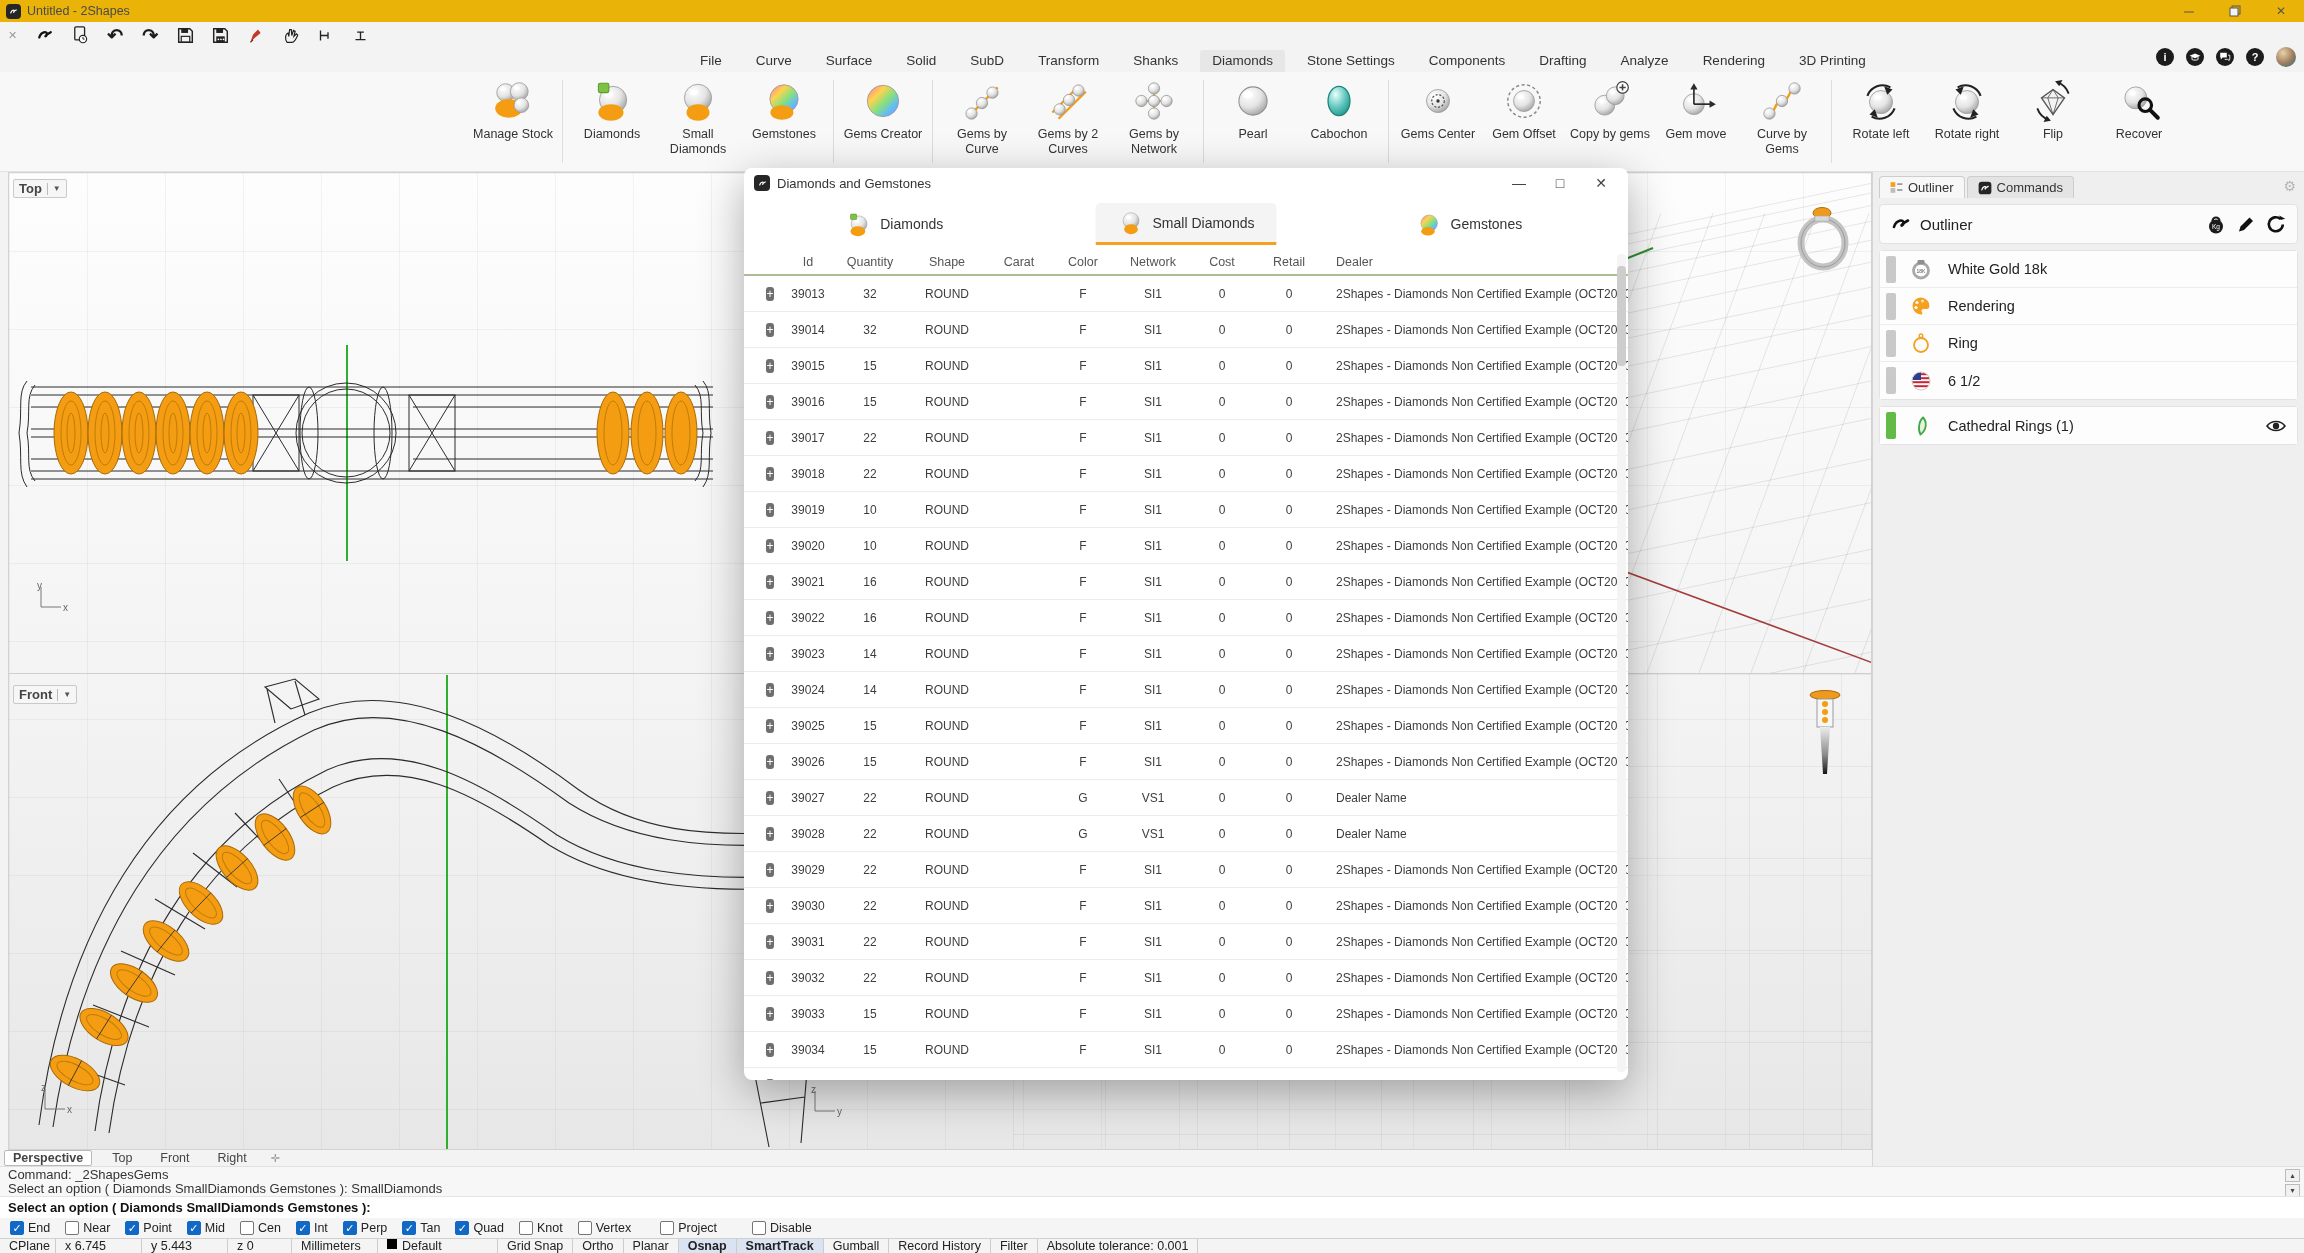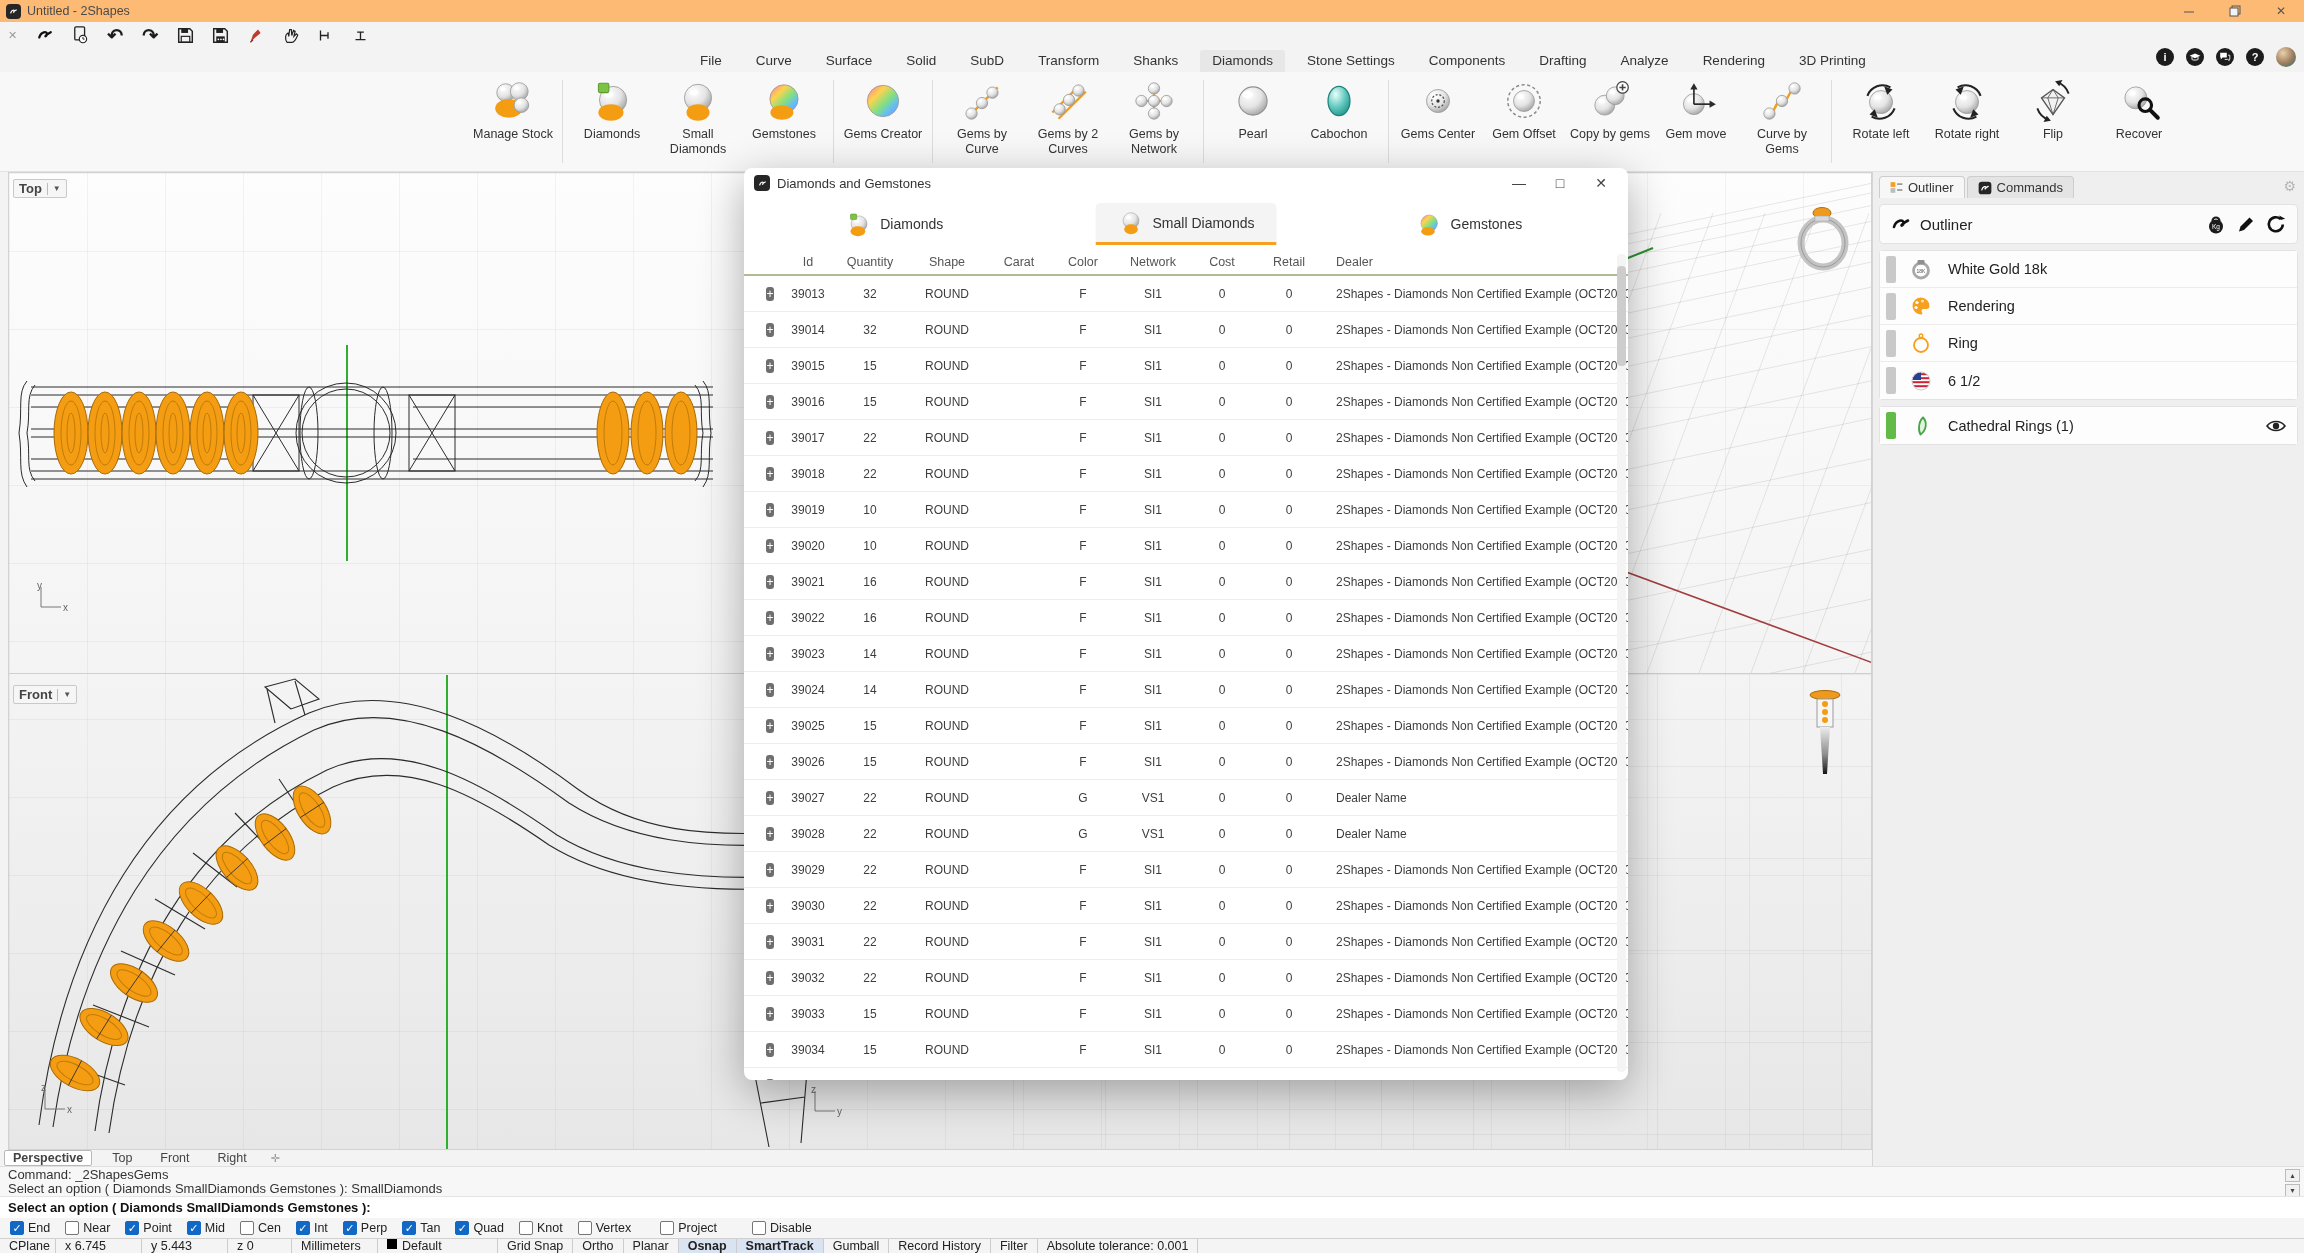--- a/index.html
+++ b/index.html
@@ -1,21 +1,21 @@
 <!DOCTYPE html>
 <html><head>
 <meta charset="utf-8">
 <style>
   *{margin:0;padding:0;box-sizing:border-box}
   html,body{width:2304px;height:1253px;overflow:hidden}
   body{font-family:"Liberation Sans",sans-serif;background:#f3f3f3;color:#333;position:relative}
   .abs{position:absolute}
 
   
-  #titlebar{left:0;top:0;width:2304px;height:22px;background:#fdba74;display:flex;align-items:center;padding-left:6px}
+  #titlebar{left:0;top:0;width:2304px;height:22px;background:#eab308;display:flex;align-items:center;padding-left:6px}
   #titlebar .app-ic{width:15px;height:15px;border-radius:4px;background:#262626;display:flex;align-items:center;justify-content:center;margin-right:6px}
   #titlebar .ttl{font-size:12.5px;color:#4a4a4a}
   #win-controls{position:absolute;right:0;top:0;height:22px;display:flex}
   #win-controls .wbtn{width:46px;height:22px;display:flex;align-items:center;justify-content:center;color:#555;font-size:12px}
 
   
   #qat{left:0;top:22px;width:2304px;height:26px;display:flex;align-items:center;gap:13px;padding-left:8px}
   #qat .qx{color:#9a9a9a;font-size:11px;margin-right:4px}
   #qat .qi{width:22px;height:22px;display:flex;align-items:center;justify-content:center;font-size:16px;color:#1c1c1c}
 

